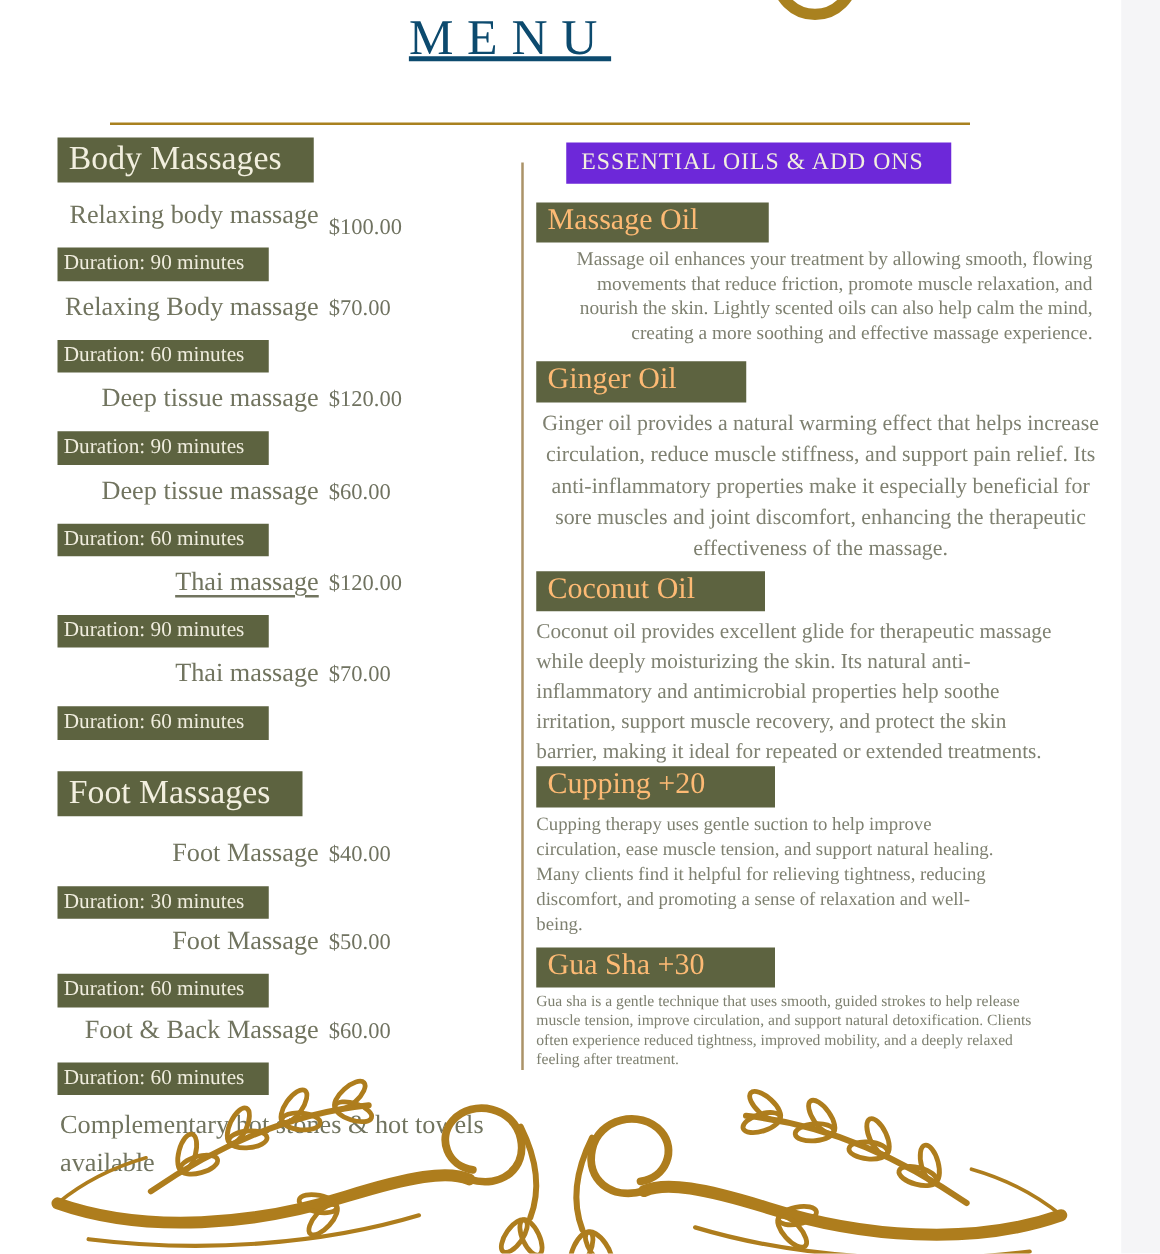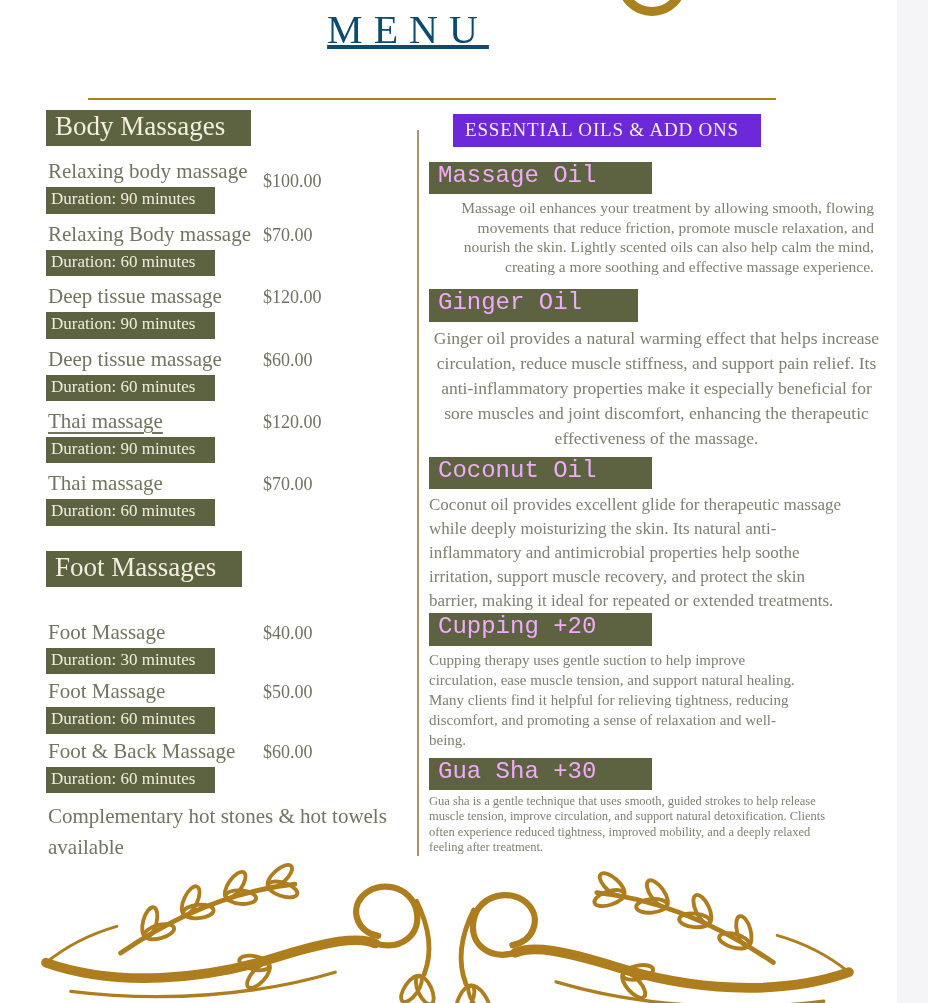--- a/index.html
+++ b/index.html
@@ -9,38 +9,38 @@
   .logo-arc{position:absolute;left:617px;top:-54px;width:52px;height:52px;border:9px solid #a9811f;border-radius:50%;}
   .menu-title{position:absolute;left:0;top:6px;width:816px;margin:0;text-align:center;
               font-size:40px;font-weight:400;letter-spacing:11px;color:#0c4a6e;text-decoration:underline;}
   .gold-rule{position:absolute;left:88px;top:98px;width:688px;height:2px;background:#a9811f;}
   .col-divider{position:absolute;left:417px;top:130px;width:2px;height:726px;background:#ab9368;}
 
   
   .left-col{position:absolute;left:46px;top:110px;width:372px;}
   .sec-heading{display:inline-block;background:#5d6340;color:#f2efdf;font-size:27px;
                padding:2px 26px 6px 9px;line-height:1.05;margin:0 0 12px 0;}
-  .sec-heading.foot{margin-top:18px;margin-bottom:32px;text-align:center;}
+  .sec-heading.foot{margin-top:18px;margin-bottom:16px;text-align:center;}
   .item{margin:0 0 7px 0;}
-  .item-row{display:flex;align-items:baseline;}
+  .item-row{display:flex;align-items:baseline;text-align:right;}
   .item-name{font-size:21px;color:#71745f;line-height:26px;min-width:207px;padding:0 8px 0 2px;}
   .item-name.underlined{text-decoration:underline;text-underline-offset:4px;text-decoration-thickness:1.5px;}
   .item-price{font-size:18px;color:#6f7260;white-space:nowrap;}
   .item-price.drop{position:relative;top:9px;}
   .duration-badge{display:inline-block;background:#5d6340;color:#f0edde;font-size:17px;
-                  padding:2px 20px 4px 5px;margin-top:3px;line-height:1.2;text-align:right;}
+                  padding:2px 20px 4px 5px;margin-top:14px;line-height:1.2;text-align:right;}
   .foot-items .item{margin-bottom:4px;}
   .note{font-size:21px;color:#71745f;line-height:31px;width:340px;margin:8px 0 0 2px;}
 
   
   .right-col{position:absolute;left:429px;top:112px;width:463px;}
   .right-heading{display:inline-block;background:#6d28d9;color:#f2efdf;font-size:19px;
                  letter-spacing:0.8px;padding:5px 22px 6px 12px;margin:2px 0 15px 24px;}
-  .oil-title{display:inline-block;background:#5d6340;color:#f0abfc;font-size:24px;
-             padding:1px 56px 5px 9px;line-height:1.1;margin:0 0 4px 0;font-family:Liberation Mono, monospace;}
+  .oil-title{display:inline-block;background:#5d6340;color:#fdba74;font-size:24px;
+             padding:1px 56px 5px 9px;line-height:1.1;margin:0 0 4px 0;}
   .oil-desc{margin:0;color:#7e8070;}
   .desc0{font-size:15.5px;line-height:19.5px;width:445px;margin-bottom:13px;text-align:right;}
   .desc1{font-size:17.5px;line-height:25px;width:455px;margin-bottom:6px;text-align:center;}
   .desc2{font-size:17px;line-height:24px;width:420px;margin-bottom:0px;}
   .desc3{font-size:15px;line-height:20px;width:368px;margin-bottom:8px;}
   .desc4{font-size:12.5px;line-height:15.5px;width:412px;margin-bottom:0;}
 
   
   .flourish{position:absolute;overflow:visible;}
   .flourish.left{left:35px;top:842px;width:405px;height:158px;}

